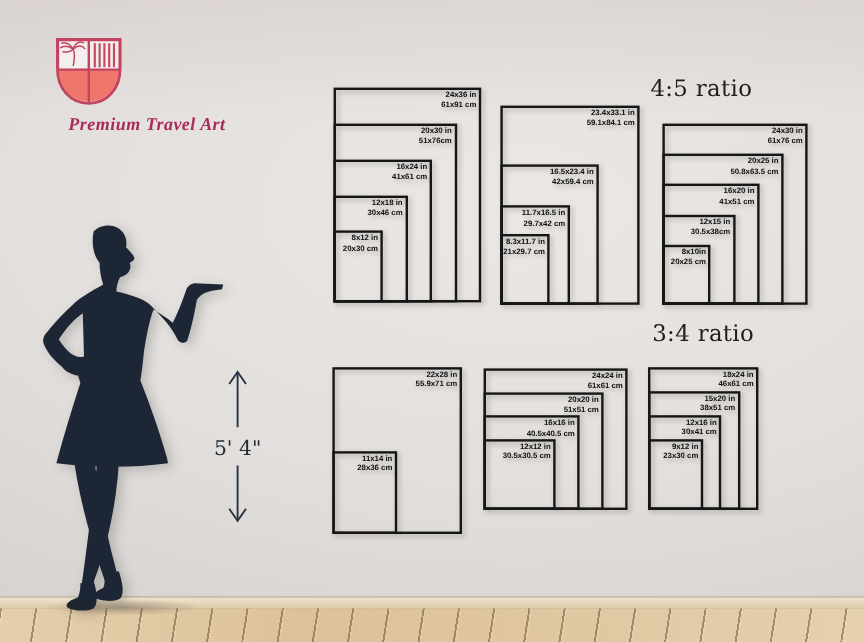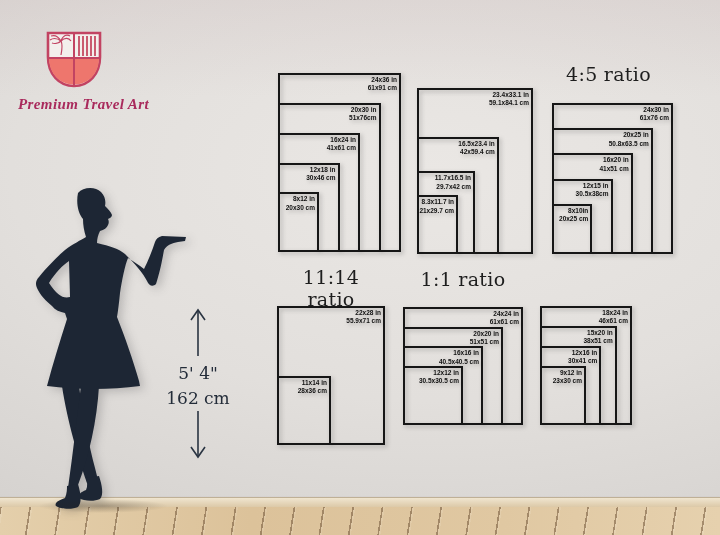--- a/index.html
+++ b/index.html
@@ -13,40 +13,40 @@
   #baseboard{position:absolute;left:0;top:0;width:100%;height:9px;
     background:linear-gradient(#f0e5cf,#dcc9a8);border-top:1px solid #bfb096;
     box-shadow:0 1px 2px rgba(90,70,50,.35);}
   #planks{position:absolute;left:0;top:10px;width:100%;height:28px;
     background:
       repeating-linear-gradient(99deg, rgba(112,84,56,.55) 0 1.6px, rgba(255,255,255,.10) 1.6px 3px, rgba(0,0,0,0) 3px 29px),
       linear-gradient(90deg,#e4cfab 0%,#dcc29a 35%,#e0c8a2 70%,#e6d1ae 100%);}
   
   #logo{position:absolute;left:42px;top:28px;width:120px;height:90px;}
   #shield{position:absolute;left:3px;top:2px;}
-  #brand-name{position:absolute;left:-24px;top:68px;width:170px;text-align:left;
+  #brand-name{position:absolute;left:-24px;top:68px;width:170px;text-align:right;
     font-family:"Liberation Serif",serif;font-style:italic;font-weight:bold;
     font-size:15px;letter-spacing:.4px;color:#a92a5c;}
   
   #woman{position:absolute;left:15px;top:185px;filter:drop-shadow(4px 3px 5px rgba(40,40,45,.22));}
   #figure-shadow{position:absolute;left:38px;top:499px;width:130px;height:14px;border-radius:50%;
     background:radial-gradient(closest-side,rgba(40,35,30,.30),rgba(40,35,30,0));}
   #measure{position:absolute;left:160px;top:299px;width:76px;text-align:center;color:#232c39;}
   #measure .htext{font-family:"DejaVu Serif",serif;font-size:17px;line-height:1.45;}
   
   .chart-title{position:absolute;text-align:center;font-family:"DejaVu Serif",serif;
     font-size:19px;color:#1e1e1e;letter-spacing:.3px;}
   .frame{position:absolute;filter:drop-shadow(2px 2.5px 2px rgba(70,70,70,.35));}
   .size-rect{position:absolute;left:0;bottom:0;box-sizing:border-box;border:2px solid #161616;}
   .size-label{position:absolute;top:1px;right:2px;text-align:right;white-space:nowrap;
     font-weight:bold;font-size:6.5px;line-height:1.3;color:#101010;
     font-family:"Liberation Sans",sans-serif;}
   #t0{left:278px;top:31px;width:123px}  #f0{left:278px;top:73px;width:123px;height:179px}
   #t1{left:417px;top:47px;width:116px}  #f1{left:417px;top:88px;width:116px;height:166px}
-  #t2{left:548px;top:63px;width:121px}  #f2{left:552px;top:103px;width:121px;height:151px}
+  #t2{left:524px;top:63px;width:121px}  #f2{left:552px;top:103px;width:121px;height:151px}
   #t3{left:277px;top:266px;width:108px} #f3{left:277px;top:306px;width:108px;height:139px}
   #t4{left:403px;top:268px;width:120px} #f4{left:403px;top:307px;width:120px;height:118px}
   #t5{left:540px;top:267px;width:92px}  #f5{left:540px;top:306px;width:92px;height:119px}
 </style>
 </head>
 <body>
 
 <div id="canvas">
 
   <div id="floor">
@@ -94,21 +94,20 @@
   <div id="figure-shadow"></div>
 
   <div id="measure">
     <svg width="76" height="58" viewBox="0 0 76 58">
       <g stroke="#2a3442" stroke-width="1.6" fill="none">
         <line x1="38" y1="12" x2="38" y2="57"></line>
         <path d="M31,21 L38,11 L45,21"></path>
       </g>
     </svg>
     <div class="htext">5' 4"</div>
-    <div class="htext">162 cm</div>
     <svg width="76" height="58" viewBox="0 0 76 58">
       <g stroke="#2a3442" stroke-width="1.6" fill="none">
         <line x1="38" y1="1" x2="38" y2="46"></line>
         <path d="M31,37 L38,47 L45,37"></path>
       </g>
     </svg>
   </div>
 
   <div class="frame" id="f0">
       <div class="size-rect" style="width: 123px; height: 179px;">
@@ -197,37 +196,35 @@
         </div>
       </div>
       <div class="size-rect" style="width: 40.3px; height: 50.3px;">
         <div class="size-label">
           <div>8x10in</div>
           <div>20x25 cm</div>
         </div>
       </div>
     </div>
 
-  <div class="chart-title" id="t3">11:14 ratio</div>
   <div class="frame" id="f3">
       <div class="size-rect" style="width: 108px; height: 139px;">
         <div class="size-label">
           <div>22x28 in</div>
           <div>55.9x71 cm</div>
         </div>
       </div>
       <div class="size-rect" style="width: 54px; height: 69.5px;">
         <div class="size-label">
           <div>11x14 in</div>
           <div>28x36 cm</div>
         </div>
       </div>
     </div>
 
-  <div class="chart-title" id="t4">1:1 ratio</div>
   <div class="frame" id="f4">
       <div class="size-rect" style="width: 120px; height: 118px;">
         <div class="size-label">
           <div>24x24 in</div>
           <div>61x61 cm</div>
         </div>
       </div>
       <div class="size-rect" style="width: 100px; height: 98.3px;">
         <div class="size-label">
           <div>20x20 in</div>
@@ -241,20 +238,21 @@
         </div>
       </div>
       <div class="size-rect" style="width: 60px; height: 59px;">
         <div class="size-label">
           <div>12x12 in</div>
           <div>30.5x30.5 cm</div>
         </div>
       </div>
     </div>
 
+  <div class="chart-title" id="t5">3:4 ratio</div>
   <div class="frame" id="f5">
       <div class="size-rect" style="width: 92px; height: 119px;">
         <div class="size-label">
           <div>18x24 in</div>
           <div>46x61 cm</div>
         </div>
       </div>
       <div class="size-rect" style="width: 76.7px; height: 99.2px;">
         <div class="size-label">
           <div>15x20 in</div>

